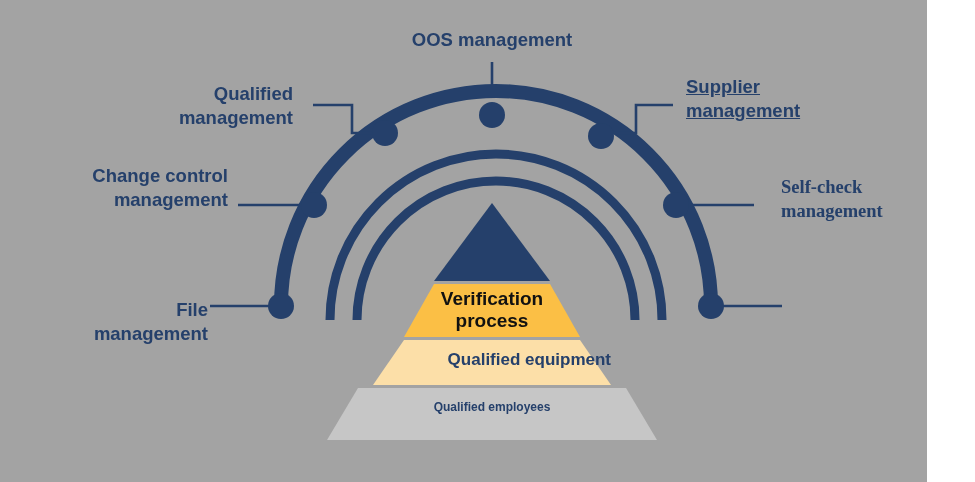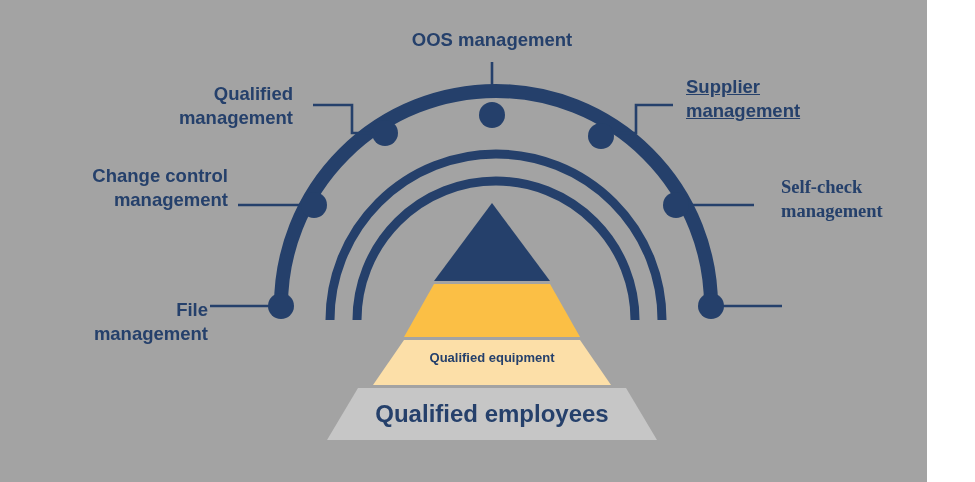--- a/index.html
+++ b/index.html
@@ -44,25 +44,26 @@
     font-weight: bold;
     text-align: center;
     white-space: pre-line;
     line-height: 1.18;
   }
   #label-verification {
     font-size: 19px;
     color: #111111;
   }
   #label-equipment {
-    font-size: 13px;
+    font-size: 17px;
     color: #25406B;
+    text-align: right;
   }
   #label-employees {
-    font-size: 24px;
+    font-size: 12px;
     color: #25406B;
   }
 </style>
 </head>
 <body>
 
 <div id="stage">
 
   <svg id="diagram-svg" viewBox="0 0 975 482" aria-hidden="true">
 
@@ -125,18 +126,20 @@
   <div class="arc-label left-side" id="label-change-control" style="left:10px; top:164px; width:218px;">Change control
 management</div>
 
   <div class="arc-label right-side" id="label-self-check" style="left:781px; top:175px; width:215px;font-family:Liberation Serif, serif;">Self-check
 management</div>
 
   <div class="arc-label left-side" id="label-file" style="left:18px; top:284px; width:190px;margin-top:14px;">File
 management</div>
 
 
+  <div class="pyramid-label" id="label-verification" style="left:404px; top:288px; width:176px;">Verification
+process</div>
 
   <div class="pyramid-label" id="label-equipment" style="left:373px; top:350px; width:238px;">Qualified equipment</div>
 
   <div class="pyramid-label" id="label-employees" style="left:327px; top:400px; width:330px;">Qualified employees</div>
 
 </div>
 
 </body></html>

